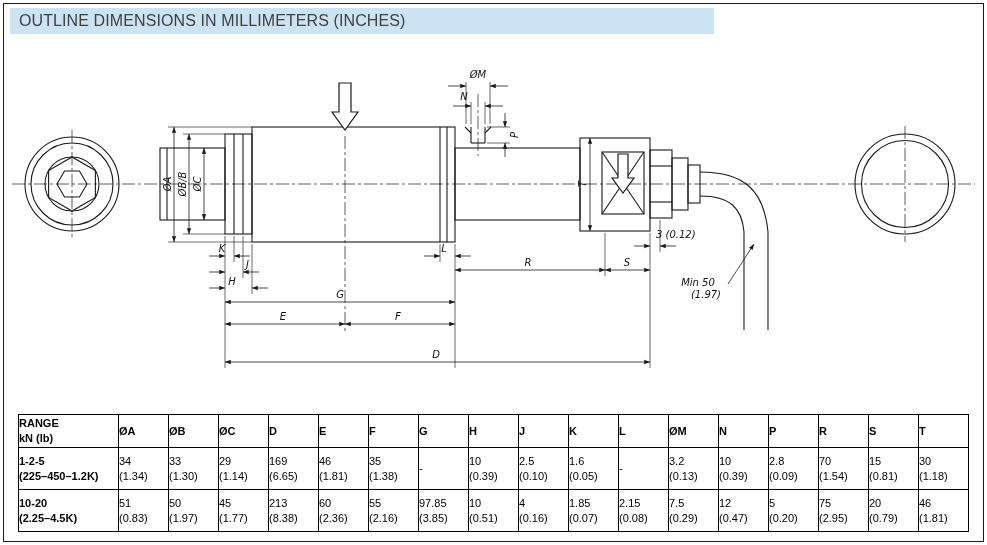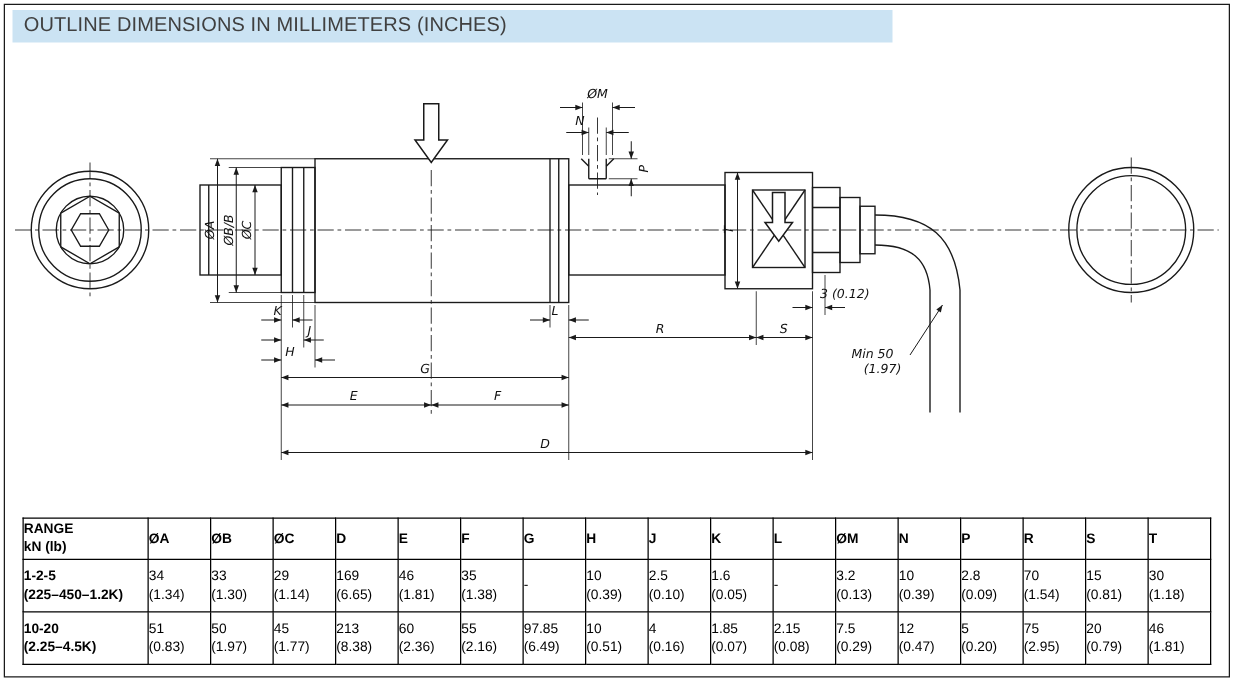--- a/index.html
+++ b/index.html
@@ -307,21 +307,21 @@
           <td>
             <div>60</div>
             <div>(2.36)</div>
           </td>
           <td>
             <div>55</div>
             <div>(2.16)</div>
           </td>
           <td>
             <div>97.85</div>
-            <div>(6.49)</div>
+            <div>(3.85)</div>
           </td>
           <td>
             <div>10</div>
             <div>(0.51)</div>
           </td>
           <td>
             <div>4</div>
             <div>(0.16)</div>
           </td>
           <td>

